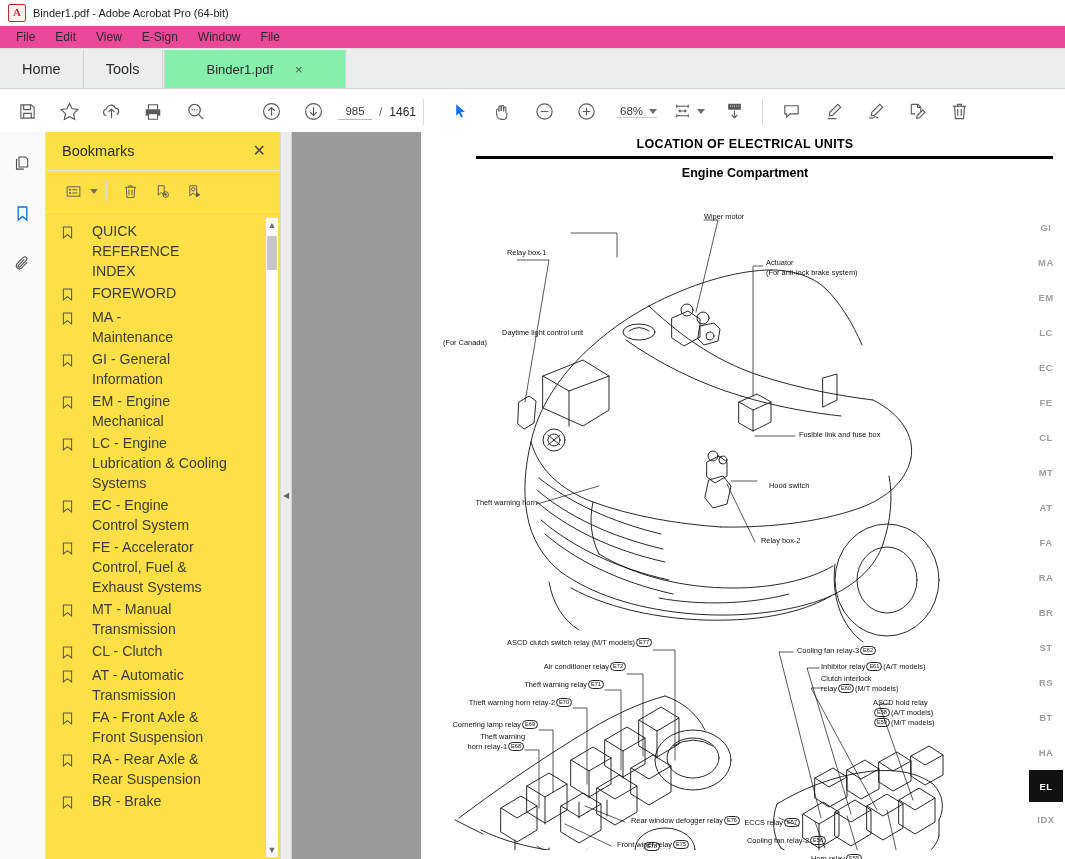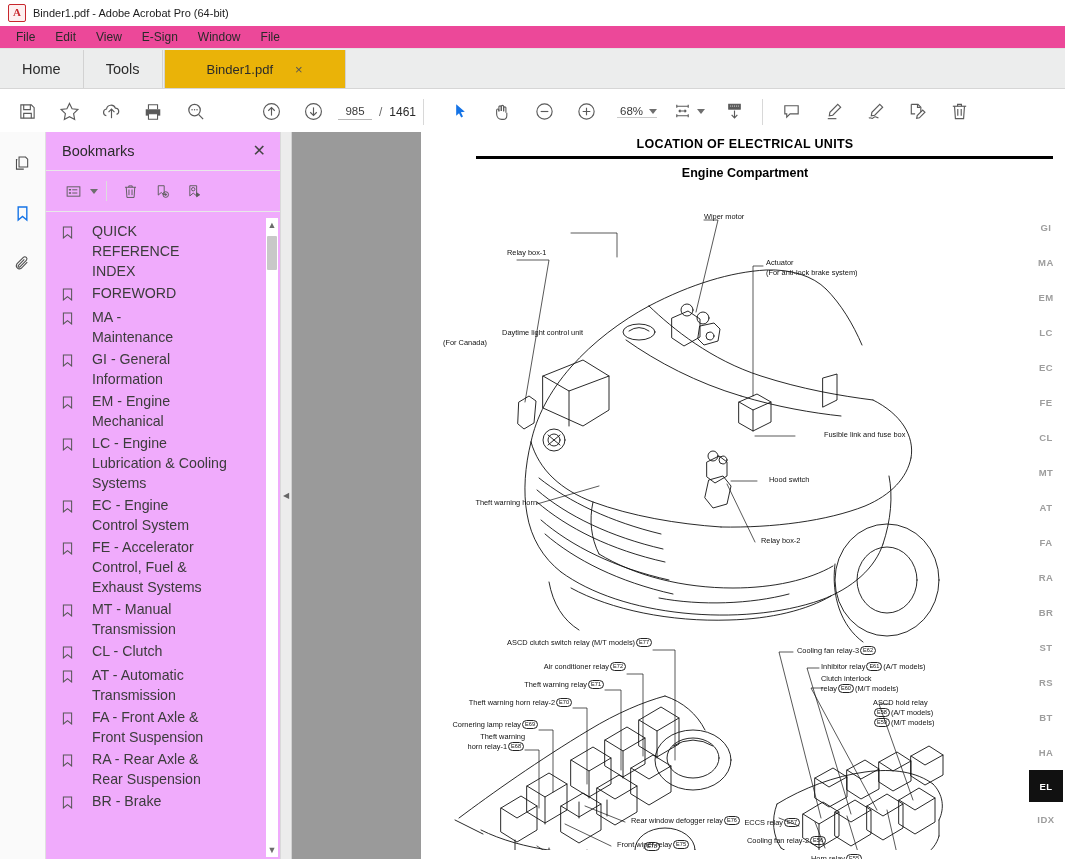--- a/index.html
+++ b/index.html
@@ -80,21 +80,21 @@
   }
   .nav-tab.sep { border-right: 1px solid #d2d2d2; }
   .doc-tab {
     height: 38px;
     min-width: 152px;
     display: flex;
     align-items: center;
     justify-content: center;
     gap: 22px;
     padding: 0 14px;
-    background: #eab308;
+    background: #86efac;
     border-left: 1px solid #d2d2d2;
     border-right: 1px solid #d2d2d2;
     font-size: 13px;
     color: #2b2b2b;
     position: relative;
     margin-left: 1px;
   }
   .doc-tab .close-x {
     font-size: 13px;
     color: #555;
@@ -192,21 +192,21 @@
     display: flex; align-items: center; justify-content: center;
     color: #4a4a4a;
     cursor: pointer;
     position: relative;
   }
   .rail-btn.active { color: #1473e6; }
 
   
   .bmpanel {
     width: 234px;
-    background: #f0abfc;
+    background: #fde047;
     border-right: 1px solid #d9d9d9;
     display: flex;
     flex-direction: column;
     position: relative;
   }
   .bm-head {
     height: 38px;
     display: flex;
     align-items: center;
     justify-content: space-between;
@@ -856,22 +856,22 @@
           <div class="lbl r" style="left:22px; top:138px; width:140px;">
             <span>Daytime light control unit</span><br>
             <span style="display:block;text-align:left">(For Canada)</span>
           </div>
           <div class="lbl" style="left:86px; top:58px;">Relay box-1</div>
           <div class="lbl" style="left:283px; top:22px;">Wiper motor</div>
           <div class="lbl" style="left:345px; top:68px;">
             <span>Actuator</span><br>
             <span>(For anti-lock brake system)</span>
           </div>
-          <div class="lbl" style="left:378px; top:240px;margin-left:25px;">Fusible link and fuse box</div>
-          <div class="lbl" style="left:348px; top:285px;">Hood switch</div>
+          <div class="lbl" style="left:378px; top:240px;">Fusible link and fuse box</div>
+          <div class="lbl" style="left:348px; top:291px;">Hood switch</div>
           <div class="lbl" style="left:340px; top:346px;">Relay box-2</div>
           <div class="lbl r" style="left:6px; top:308px; width:110px;">Theft warning horn</div>
 
           <div class="dwrap">
             <svg width="612" height="660" viewBox="0 0 612 660" fill="none" stroke="#111" stroke-width="0.9" stroke-linejoin="round" stroke-linecap="round">
 
               <path d="M38 628 C70 604 118 570 168 540 C196 523 222 512 244 506"></path>
               <path d="M244 506 C262 512 276 524 284 540"></path>
 
               <g>

